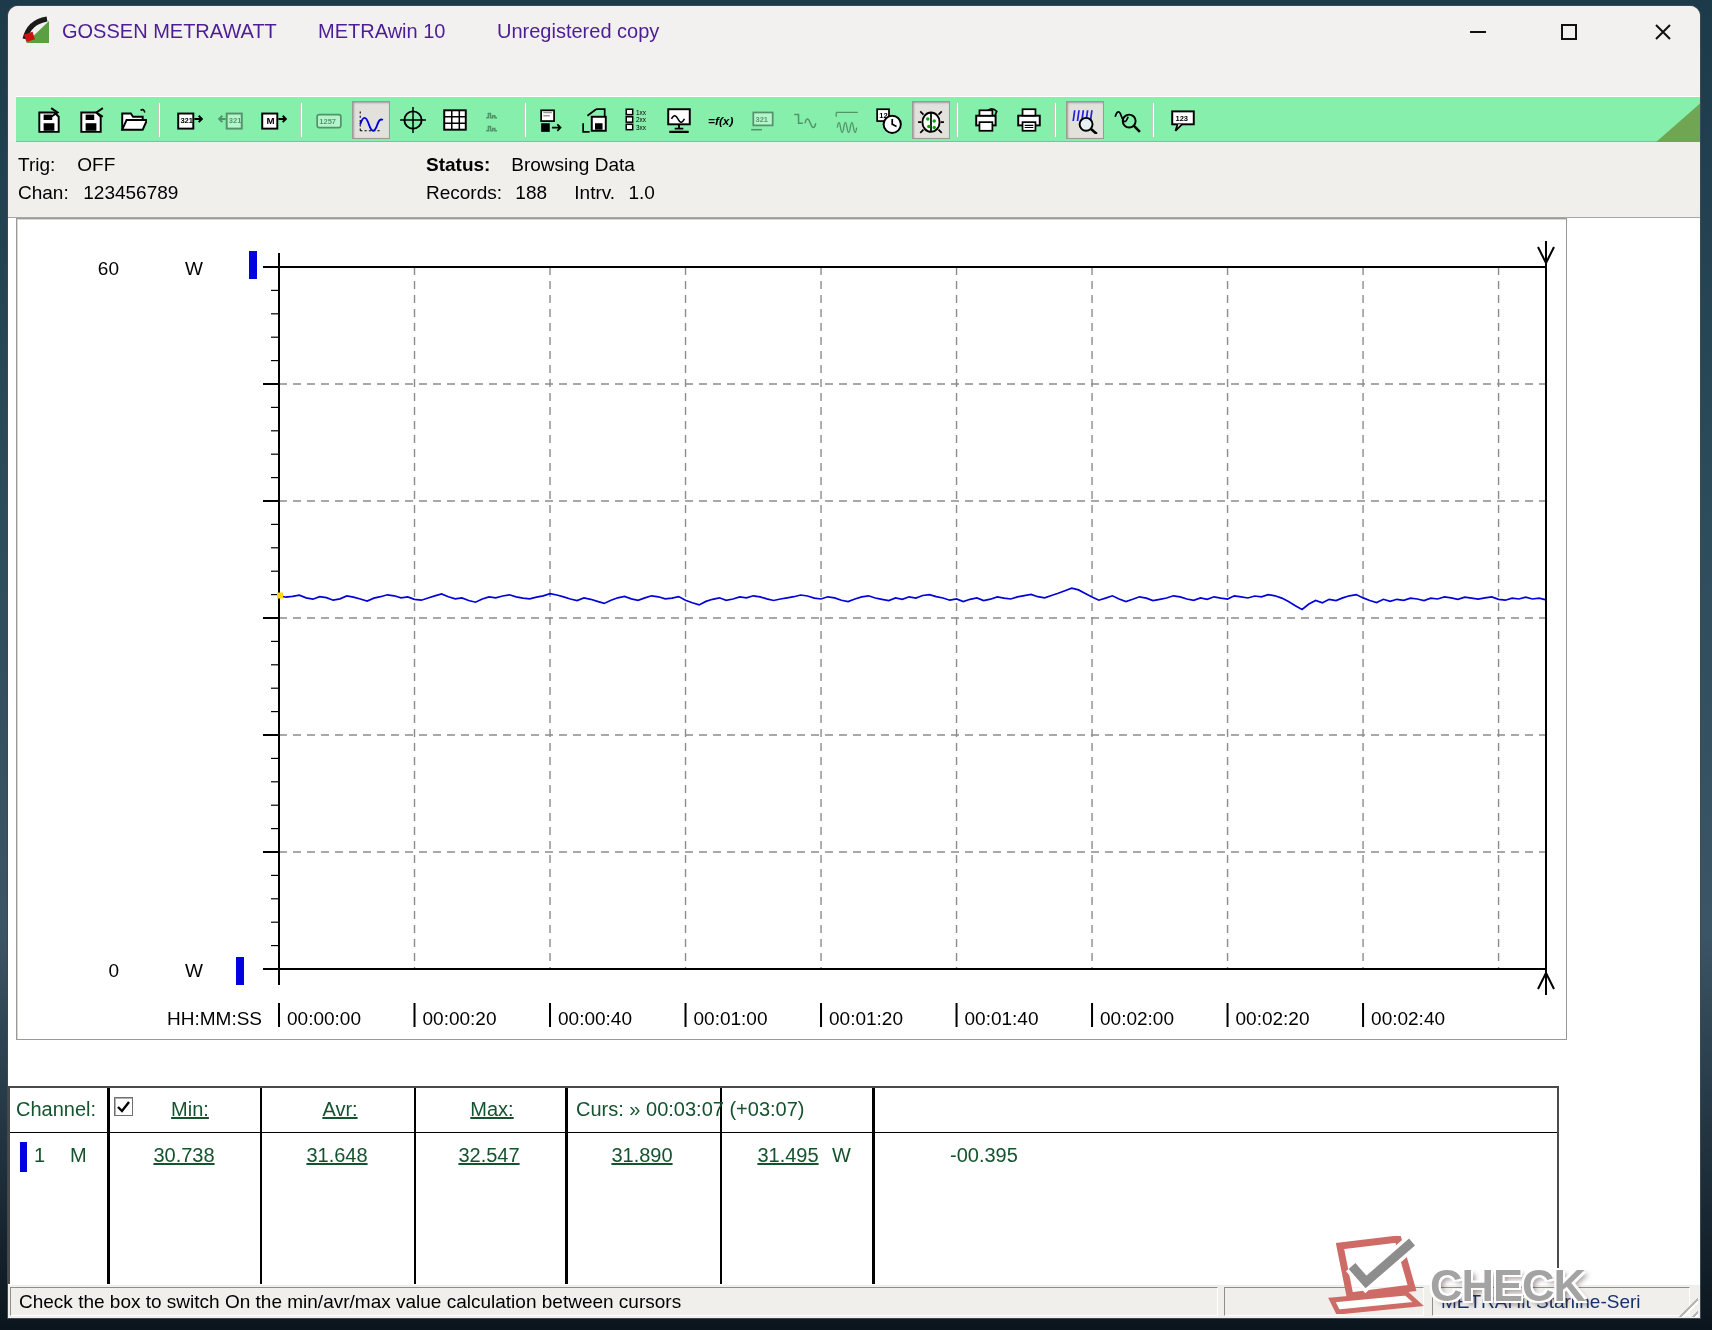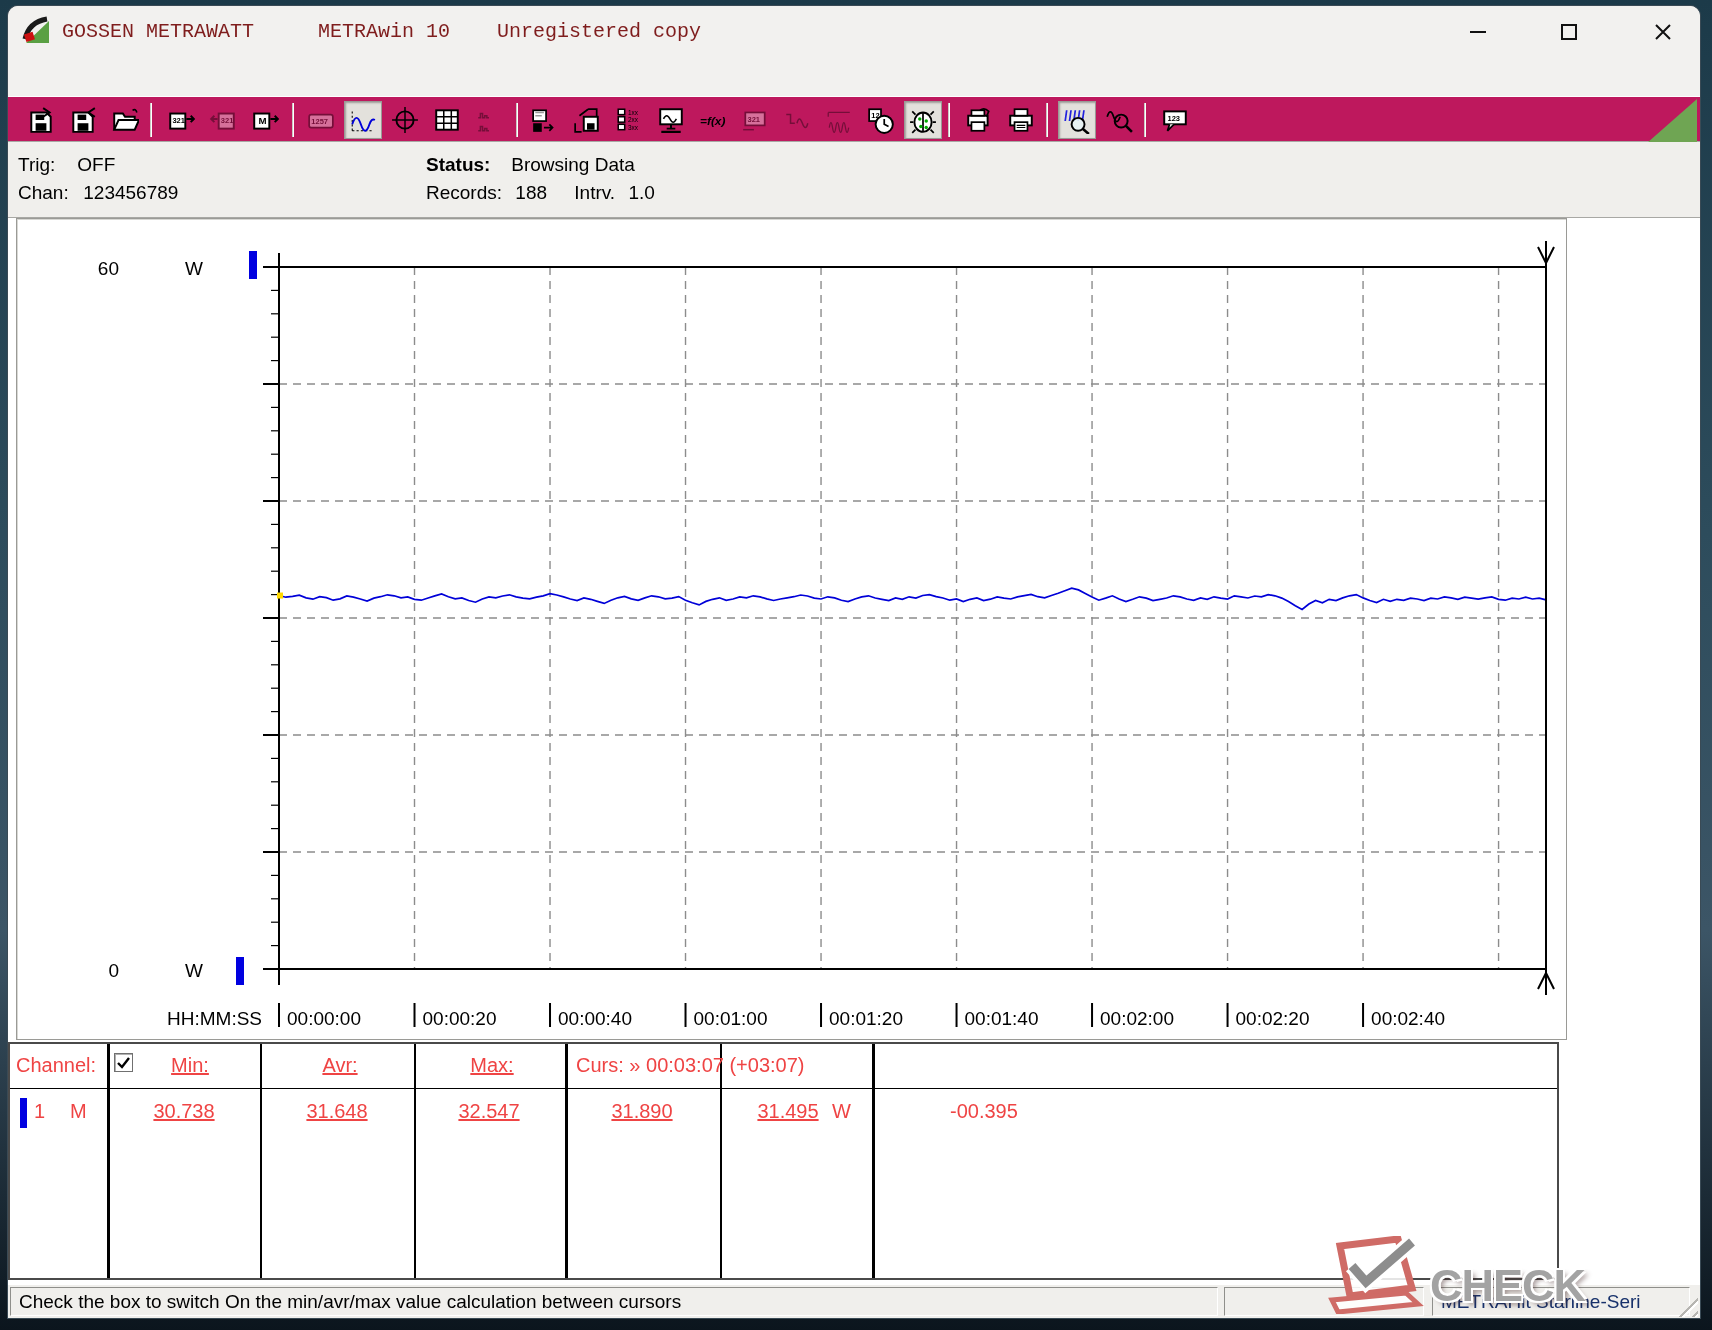--- a/index.html
+++ b/index.html
@@ -6,52 +6,52 @@
   *{box-sizing:border-box;}
   body{font-family:"Liberation Sans","DejaVu Sans",sans-serif;}
   .desktop{position:relative;width:1712px;height:1330px;overflow:hidden;
     background:linear-gradient(180deg,#1c3a49 0%,#2d4c5c 40%,#3c5566 70%,#0b151d 100%);}
   .window{position:absolute;left:8px;top:6px;width:1692px;height:1312px;
     background:#f2f1ef;border-radius:10px 10px 0 0;overflow:hidden;
     box-shadow:0 0 0 1px #3a4a55;}
   
   .titlebar{position:absolute;left:0;top:0;width:100%;height:52px;background:#f2f1ef;}
   .applogo{position:absolute;left:14px;top:10px;width:30px;height:30px;}
-  .tb-text{position:absolute;top:14px;font-size:20px;color:#7f1d1d;white-space:nowrap;font-family:Liberation Mono, monospace;}
+  .tb-text{position:absolute;top:14px;font-size:20px;color:#4c1d95;white-space:nowrap;}
   .tb-brand{left:54px;}
   .tb-app{left:310px;}
   .tb-note{left:489px;}
   .winbtn{position:absolute;top:8px;width:52px;height:36px;display:flex;align-items:center;justify-content:center;cursor:default;}
   .winbtn svg{display:block;}
   
   .menubar{position:absolute;left:0;top:52px;width:100%;height:38px;background:#fbfbfa;border-bottom:1px solid #dcdcda;}
   .menu-item{position:absolute;top:5px;font-size:19px;color:#111;padding:2px 6px;white-space:nowrap;}
   
-  .toolbar{position:absolute;left:0;top:90px;width:100%;height:46px;background:#be185d;
+  .toolbar{position:absolute;left:8px;top:90px;width:100%;height:46px;background:#86efac;
     border-top:1px solid #ffffff;border-bottom:1px solid #a8a8a4;}
   .tbtn{position:absolute;top:4px;width:38px;height:38px;display:flex;align-items:center;justify-content:center;border:1px solid transparent;}
   .tbtn svg{width:28px;height:28px;display:block;}
   .tbtn.active{background:#e3e1dc;border:1px solid #9a9a96;box-shadow:inset 1px 1px 2px rgba(0,0,0,.30);}
   .tbtn.disabled{opacity:.38;filter:grayscale(1);}
   .tsep{position:absolute;top:6px;width:2px;height:34px;background:#c9c8c4;border-right:1px solid #fff;}
   .green-tri{position:absolute;right:3px;top:2px;width:50px;height:44px;
     background:#6fa553;clip-path:polygon(100% 0,100% 100%,0 100%);}
   
   .statuspanel{position:absolute;left:0;top:136px;width:100%;height:76px;background:#f0efec;
     border-bottom:1px solid #a8a8a4;font-size:19px;color:#000;}
   .sp-row{position:absolute;white-space:nowrap;}
   .sp-label{display:inline-block;}
   
   .client-bg{position:absolute;left:0;top:212px;width:100%;height:1066px;background:#ffffff;}
   .chartpanel{position:absolute;left:8px;top:212px;width:1551px;height:822px;background:#fff;
     border:1px solid #9a9a96;box-shadow:inset 1px 1px 0 #d8d8d4;}
   .chartpanel svg{position:absolute;left:0;top:0;}
   
-  .tablepanel{position:absolute;left:0;top:1036px;width:1551px;height:238px;background:#fff;
-    border:2px solid #4a4a4a;font-size:20px;color:#ef4444;}
+  .tablepanel{position:absolute;left:0;top:1080px;width:1551px;height:238px;background:#fff;
+    border:2px solid #4a4a4a;font-size:20px;color:#14532d;}
   .tp-hline{position:absolute;left:0;top:44px;width:100%;height:1px;background:#000;}
   .tp-sep{position:absolute;top:0;height:100%;background:#000;}
   .tp-cell{position:absolute;white-space:nowrap;}
   .tp-center{transform:translateX(-50%);text-decoration:underline;}
   .cb{position:absolute;left:104px;top:9px;width:19px;height:19px;background:#fff;
     border:1px solid #707070;box-shadow:inset 1px 1px 0 #b0b0b0;display:flex;align-items:center;justify-content:center;}
   .chan-bar{position:absolute;left:10px;top:54px;width:7px;height:30px;background:#0000e0;}
   
   .statusbar{position:absolute;left:0;top:1278px;width:100%;height:34px;background:#f0efec;border-top:1px solid #fff;}
   .sb-sec{position:absolute;top:2px;height:29px;border:1px solid;border-color:#8f8f8b #ffffff #ffffff #8f8f8b;

